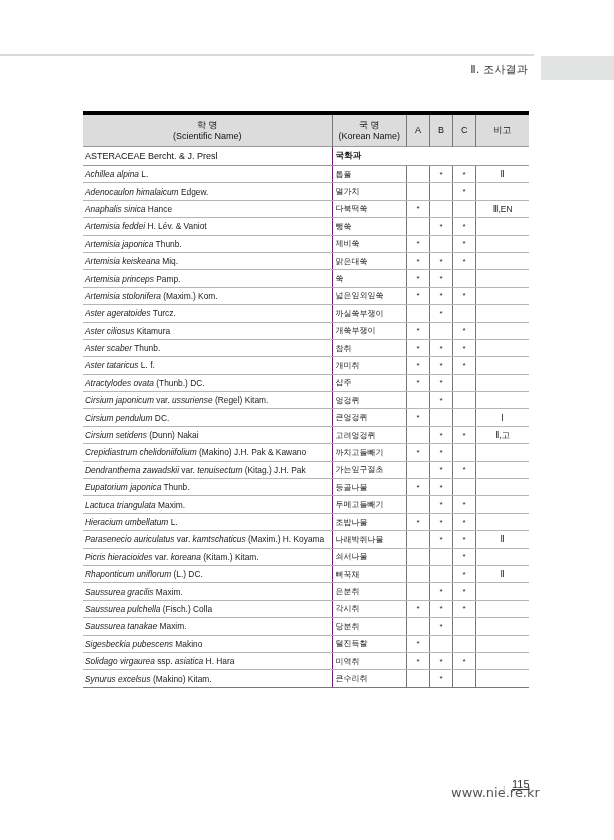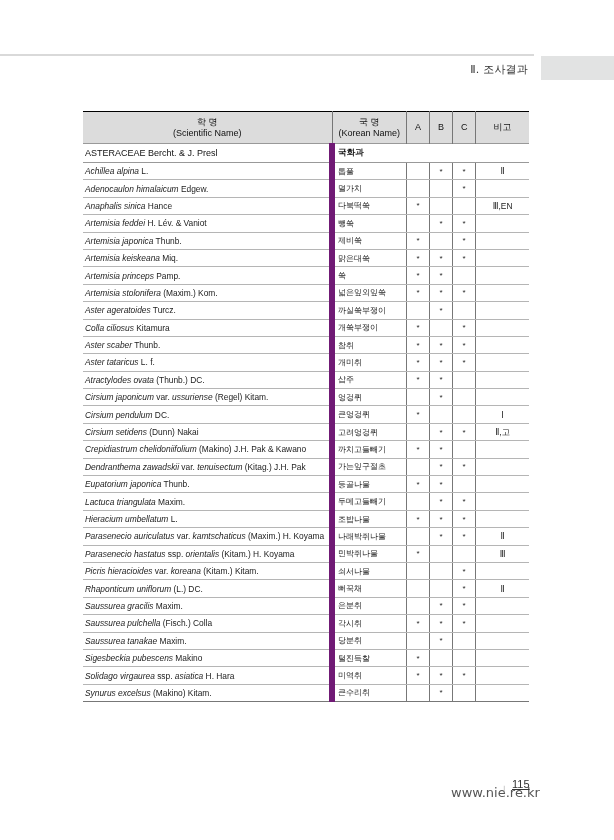--- a/index.html
+++ b/index.html
@@ -6,24 +6,24 @@
   body { width: 614px; height: 840px; position: relative; overflow: hidden;
          font-family: "DejaVu Sans", "Liberation Sans", sans-serif; color: #222; }
   .top-rule { position: absolute; left: 0; top: 54px; width: 534px; height: 2px; background: #d9d9d9; }
   .section-label { position: absolute; right: 86px; top: 62px; font-size: 11px; color: #333; letter-spacing: 0.2px; }
   .section-tab { position: absolute; left: 541px; top: 56px; width: 73px; height: 24px; background: #e2e3e3; }
   table.species { position: absolute; left: 83px; top: 111px; width: 446px; border-collapse: collapse;
                   font-size: 8.4px; font-family: "Liberation Sans", "DejaVu Sans", sans-serif; }
   table.species th { background: #dcdcdc; font-weight: normal; font-size: 9px; line-height: 11px;
                      height: 31px; padding: 0; border-left: 1px solid #777; color: #111; }
   table.species th:first-child { border-left: none; }
-  table.species thead tr { border-top: 1px solid #000000; border-bottom: 1px solid #999; }
+  table.species thead tr { border-top: 4px solid #000000; border-bottom: 1px solid #999; }
   table.species td { height: 16.4px; padding: 0 0 0 2px; border-bottom: 1px solid #b5b5b5; white-space: nowrap; }
   table.species td.c { text-align: center; padding: 0; border-left: 1px solid #777; }
-  table.species td.kn { border-left: 6px solid #701a75; padding-left: 3px; font-family: "DejaVu Sans", sans-serif; font-size: 8px; }
+  table.species td.kn { border-left: 1px solid #701a75; padding-left: 3px; font-family: "DejaVu Sans", sans-serif; font-size: 8px; }
   table.species tr.family td { font-size: 9px; color: #111; border-bottom: 1px solid #999; height: 18px; }
   table.species tr.family td.kn { font-weight: bold; font-size: 8.6px; }
   table.species tbody tr:last-child td { border-bottom: 1px solid #777; }
   .sci i { font-style: italic; }
   .mark { font-size: 8px; }
   .col-sci { width: 248px; } .col-kor { width: 74px; } .col-abc { width: 23px; } .col-note { width: 53px; }
   .footer-url { position: absolute; left: 451px; top: 785px; font-size: 13px; color: #555; }
   .footer-sep { position: absolute; left: 503px; top: 785px; font-size: 7px; color: #aaa; }
   .page-num { position: absolute; left: 512px; top: 778px; font-size: 11px; color: #333; font-family: "Liberation Sans", sans-serif; text-decoration: underline; }
 </style>
@@ -130,21 +130,21 @@
       </tr>
       <tr>
         <td class="sci"><i>Aster ageratoides</i><span> Turcz.</span></td>
         <td class="kn">까실쑥부쟁이</td>
         <td class="c mark"></td>
         <td class="c mark">*</td>
         <td class="c mark"></td>
         <td class="c"></td>
       </tr>
       <tr>
-        <td class="sci"><i>Colla ciliosus</i><span> Kitamura</span></td>
+        <td class="sci"><i>Aster ciliosus</i><span> Kitamura</span></td>
         <td class="kn">개쑥부쟁이</td>
         <td class="c mark">*</td>
         <td class="c mark"></td>
         <td class="c mark">*</td>
         <td class="c"></td>
       </tr>
       <tr>
         <td class="sci"><i>Aster scaber</i><span> Thunb.</span></td>
         <td class="kn">참취</td>
         <td class="c mark">*</td>
@@ -232,28 +232,20 @@
         <td class="c mark">*</td>
         <td class="c"></td>
       </tr>
       <tr>
         <td class="sci"><i>Parasenecio auriculatus</i><span> var. </span><i>kamtschaticus</i><span> (Maxim.) H. Koyama</span></td>
         <td class="kn">나래박쥐나물</td>
         <td class="c mark"></td>
         <td class="c mark">*</td>
         <td class="c mark">*</td>
         <td class="c">Ⅱ</td>
-      </tr>
-      <tr>
-        <td class="sci"><i>Parasenecio hastatus</i><span> ssp. </span><i>orientalis</i><span> (Kitam.) H. Koyama</span></td>
-        <td class="kn">민박쥐나물</td>
-        <td class="c mark">*</td>
-        <td class="c mark"></td>
-        <td class="c mark"></td>
-        <td class="c">Ⅲ</td>
       </tr>
       <tr>
         <td class="sci"><i>Picris hieracioides</i><span> var. </span><i>koreana</i><span> (Kitam.) Kitam.</span></td>
         <td class="kn">쇠서나물</td>
         <td class="c mark"></td>
         <td class="c mark"></td>
         <td class="c mark">*</td>
         <td class="c"></td>
       </tr>
       <tr>

